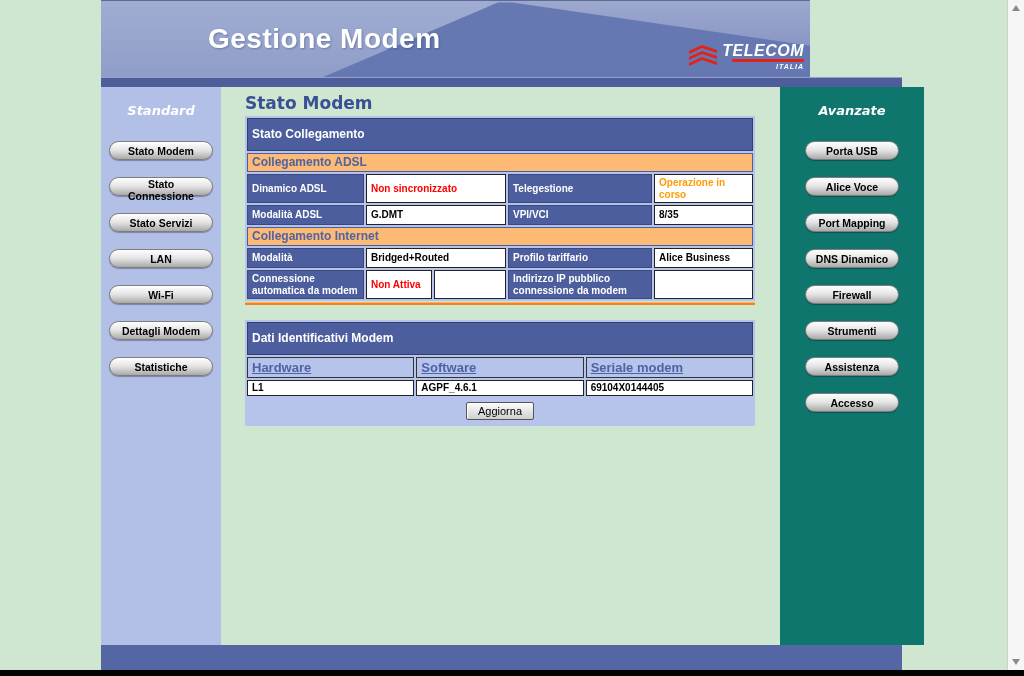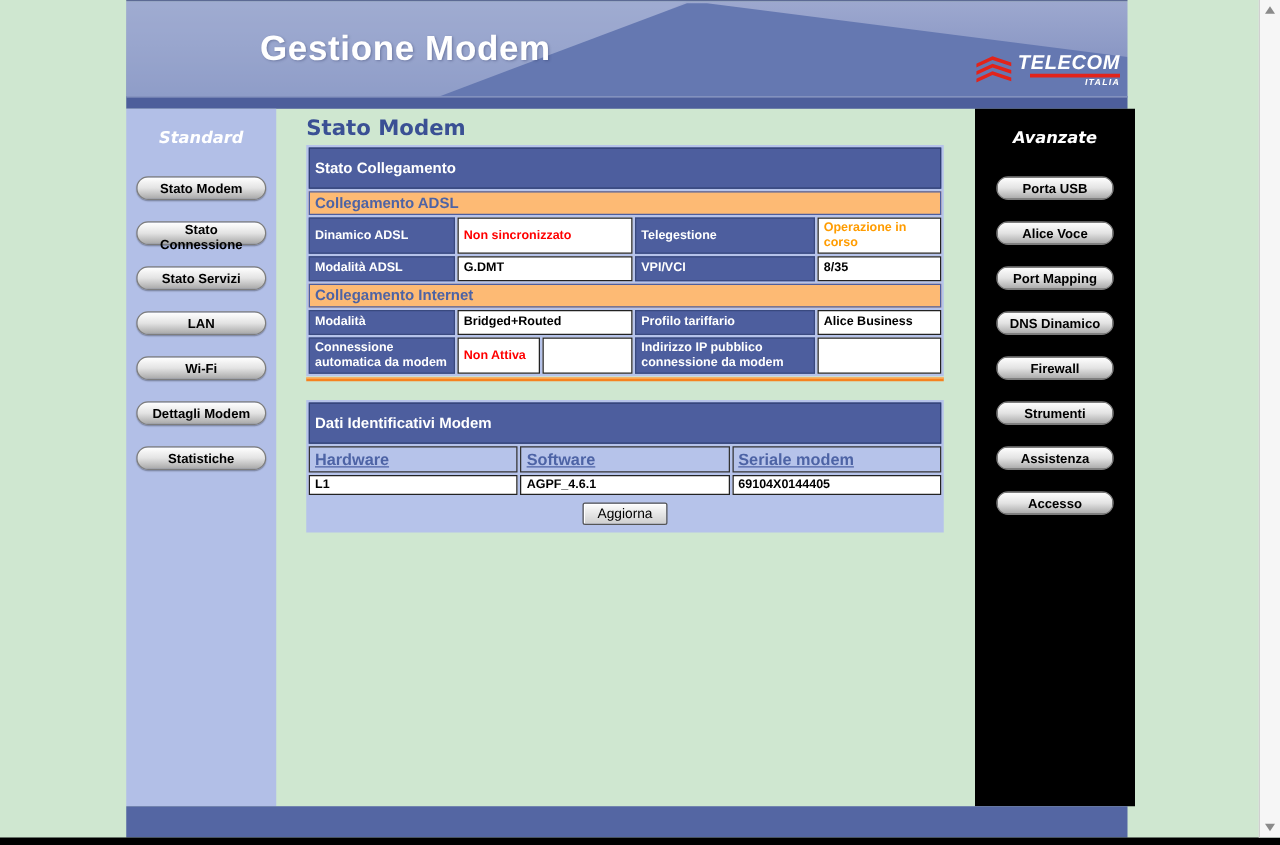--- a/index.html
+++ b/index.html
@@ -3,21 +3,21 @@
 <meta charset="utf-8">
 <style>
   html,body{margin:0;padding:0;}
   body{
     width:1024px;height:676px;position:relative;overflow:hidden;
     background:#cfe7d0;
     font-family:"DejaVu Sans",sans-serif;
   }
   
   .banner{
-    position:absolute;left:101px;top:0;width:801px;height:77px;
+    position:absolute;left:101px;top:0;width:709px;height:77px;
     background:linear-gradient(to bottom,#9da8cf 0%,#8d9ac6 48%,#7787ba 100%);
     border-top:1px solid #5c6a94;overflow:hidden;
   }
   .banner .shape-dark{
     position:absolute;inset:0;background:#6578b1;
     clip-path:polygon(31% 100%,56% 2%,58% 2%,100% 58%,100% 100%);
   }
   .banner .shape-light{
     position:absolute;inset:0;background:#a3aed4;opacity:.55;
     clip-path:polygon(0 0,56% 0,36% 100%,0 100%);
@@ -35,22 +35,22 @@
   .banner-strip{
     position:absolute;left:101px;top:77px;width:801px;height:10px;
     background:#4d5e9b;border-top:1px solid #93a0c8;box-sizing:border-box;
   }
   
   .sidebar-left{
     position:absolute;left:101px;top:87px;width:120px;height:558px;
     background:#b2bfe7;
   }
   .sidebar-right{
-    position:absolute;left:780px;top:87px;width:128px;height:558px;
-    background:#000000;
+    position:absolute;left:780px;top:87px;width:144px;height:558px;
+    background:#0f766e;
   }
   .side-title{
     text-align:center;color:#fff;font-weight:bold;font-size:13px;
     padding-top:16px;font-family:"DejaVu Sans",sans-serif;font-style:italic;
   }
   .btn-col{display:flex;flex-direction:column;align-items:center;gap:17px;margin-top:23px;}
   .pill{
     display:block;height:19px;border-radius:10px;border:1px solid #7d7d7d;
     background:linear-gradient(to bottom,#ffffff 0%,#e3e3e3 50%,#a9a9a9 100%);
     font:bold 10.5px "Liberation Sans",sans-serif;color:#000;

